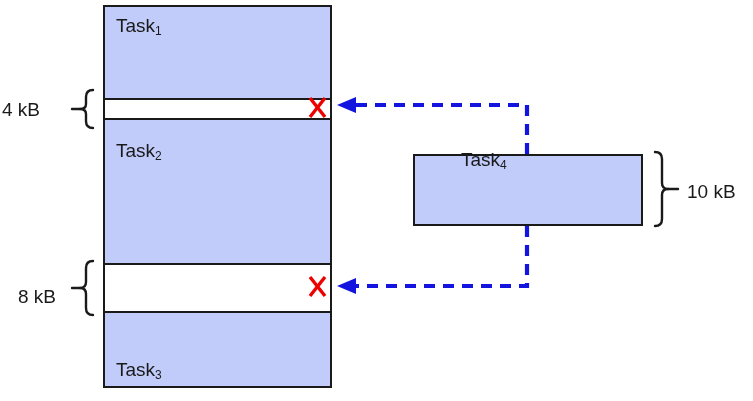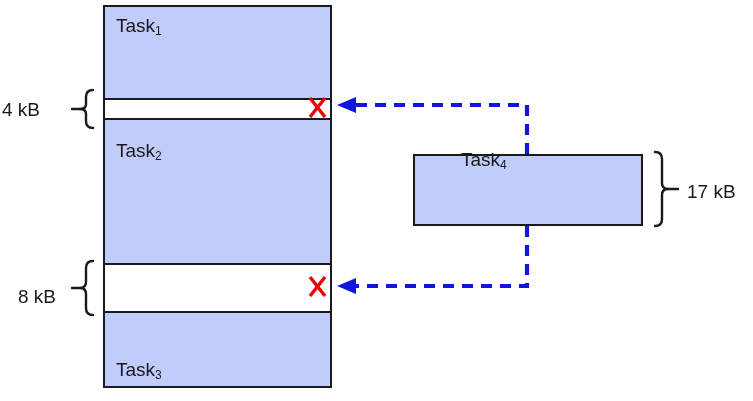--- a/index.html
+++ b/index.html
@@ -119,21 +119,21 @@
 
   <div class="taskbox" style="left:413px; top:154px; width:230px; height:72px;"></div>
   <div class="blocklabel" style="left:426px; top:150px;margin-left:35px;">
     <span>Task</span><sub>4</sub>
   </div>
 
   <div class="sizelabel" style="left:2px; top:100px;">4 kB</div>
 
   <div class="sizelabel" style="left:18px; top:287px;">8 kB</div>
 
-  <div class="sizelabel" style="left:687px; top:182px;">17 kB</div>
+  <div class="sizelabel" style="left:687px; top:182px;">10 kB</div>
 
   <svg id="overlay" viewBox="0 0 753 401">
 
     <g>
       <path class="brace" d="M 93,90 Q 86,90 86,97 L 86,104 Q 86,109 80,109 Q 86,109 86,114 L 86,121 Q 86,128 93,128"></path>
       <line class="brace" x1="72" y1="109" x2="80" y2="109"></line>
     </g>
 
     <g>
       <path class="brace" d="M 93,261 Q 86,261 86,268 L 86,282 Q 86,288 80,288 Q 86,288 86,294 L 86,308 Q 86,315 93,315"></path>

